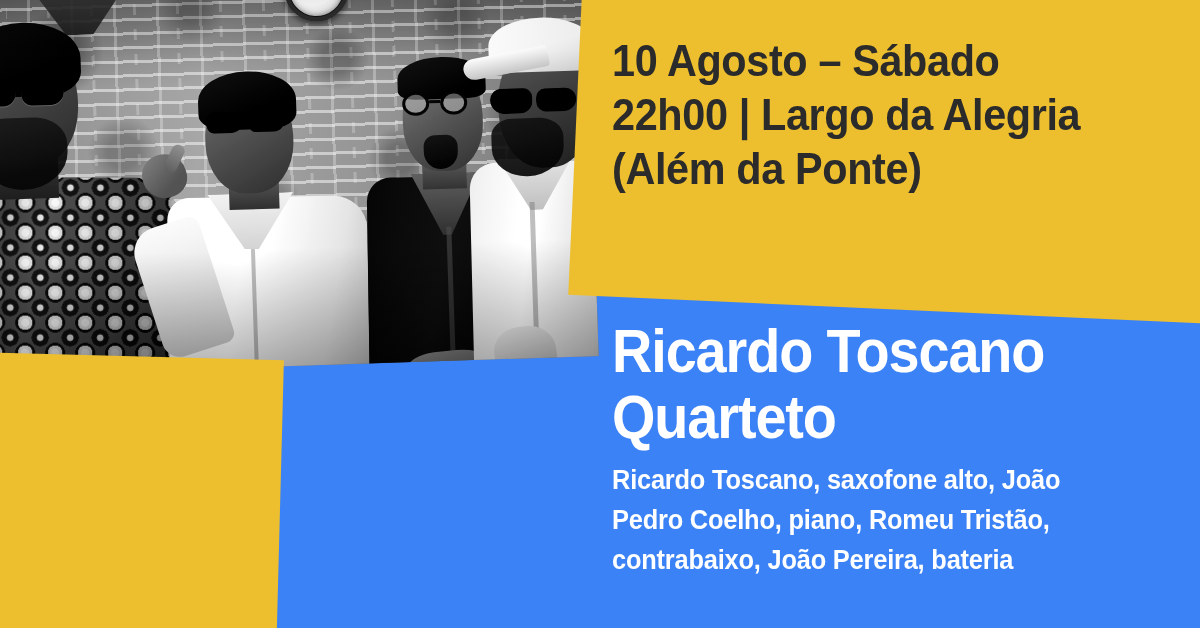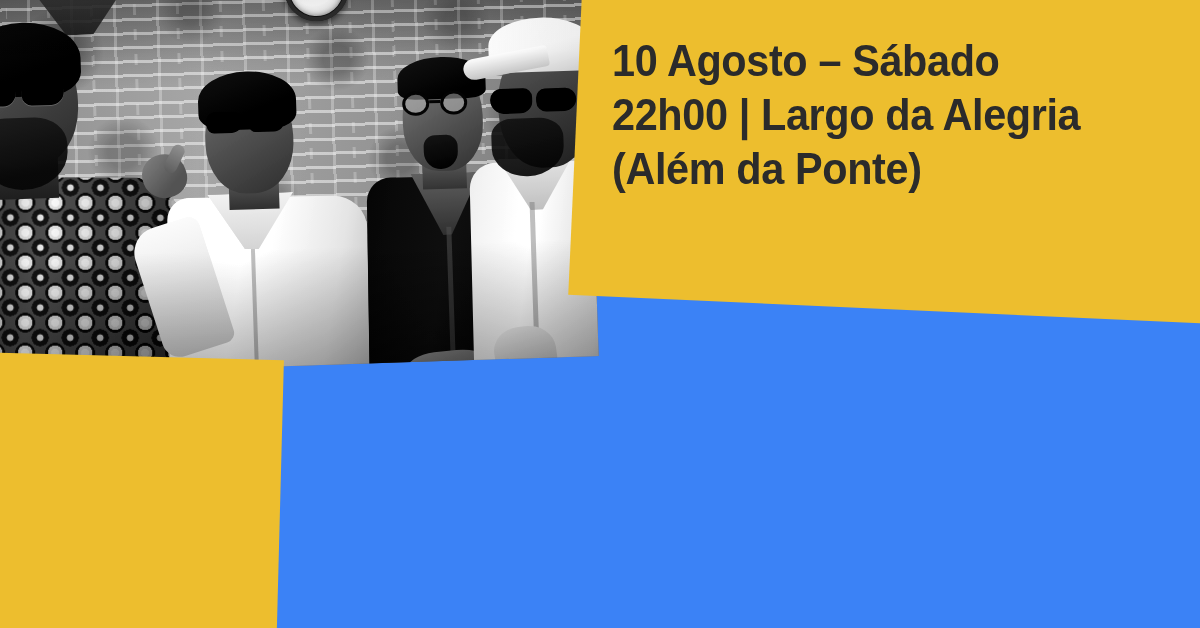--- a/index.html
+++ b/index.html
@@ -550,14 +550,21 @@
     </div>
   </div>
 
   <div class="yellow-panel"></div>
   <div class="yellow-text">10 Agosto – Sábado
 22h00 | Largo da Alegria
 (Além da Ponte)</div>
 
   <div class="yellow-block"></div>
 
+  <div class="dark-text">
+    <h1 class="band-name">Ricardo Toscano
+Quarteto</h1>
+    <p class="credits">Ricardo Toscano, saxofone alto, João
+Pedro Coelho, piano, Romeu Tristão,
+contrabaixo, João Pereira, bateria</p>
+  </div>
 
 </div>
 
 </body></html>

